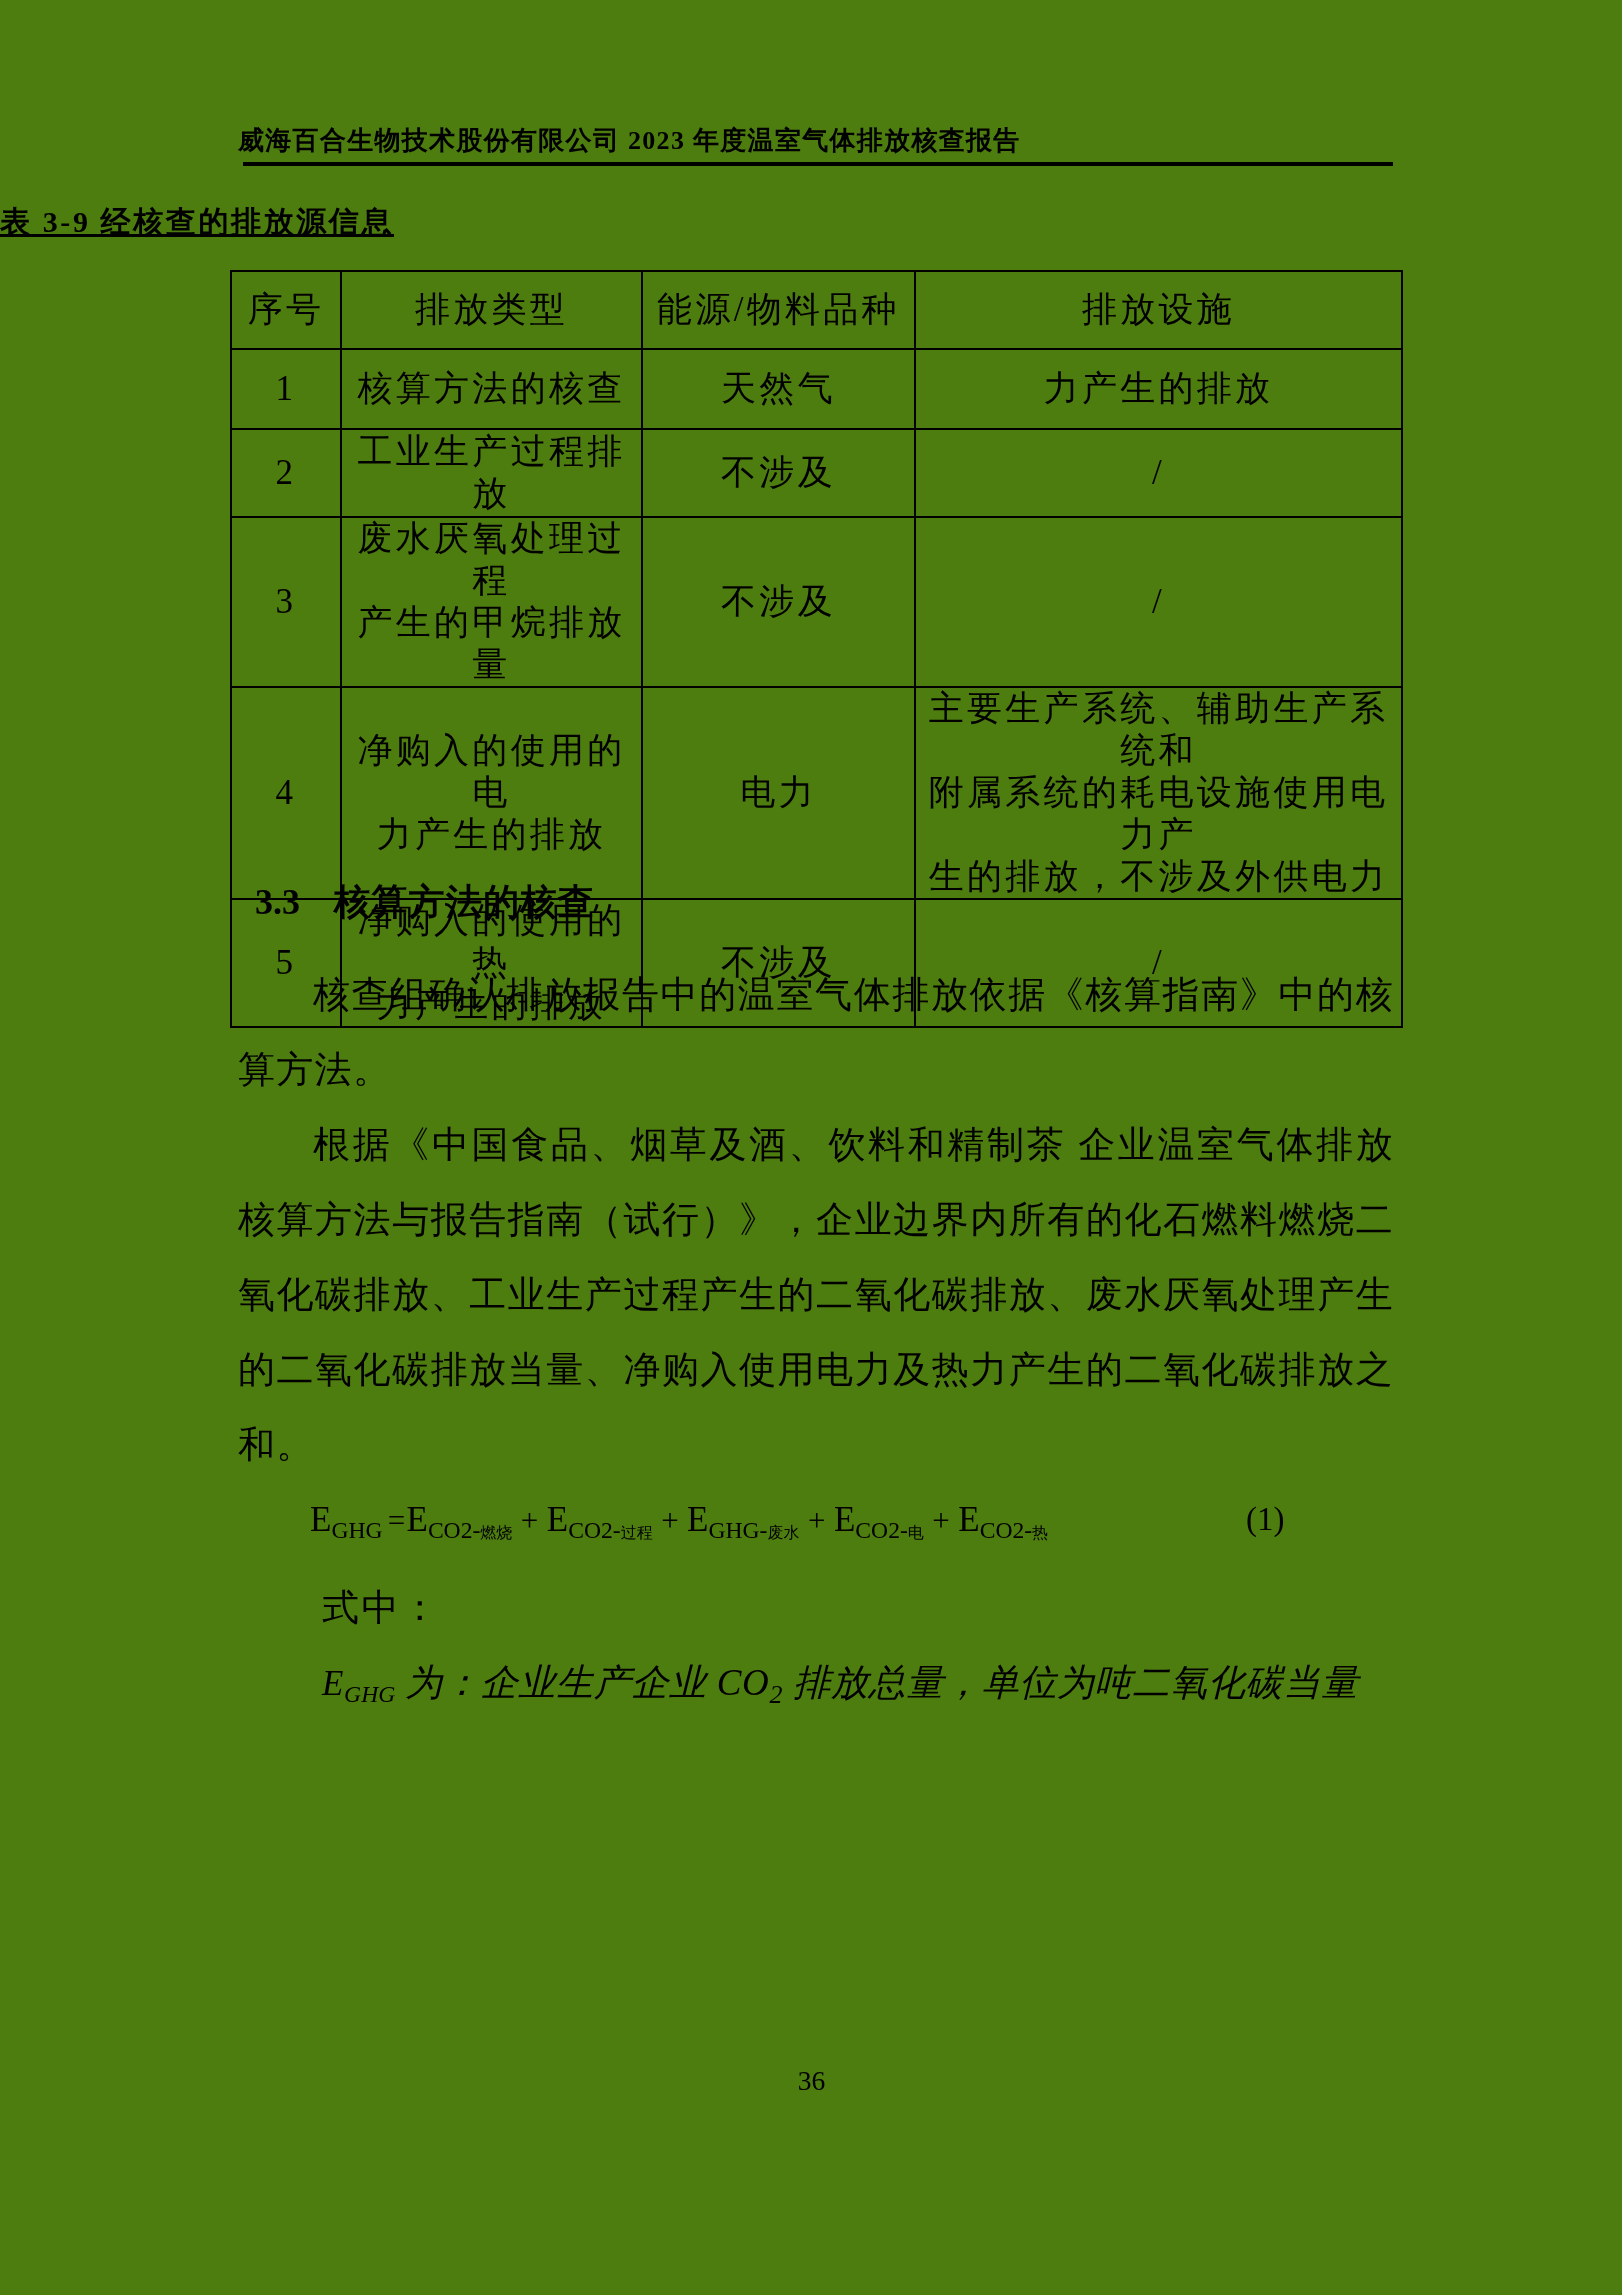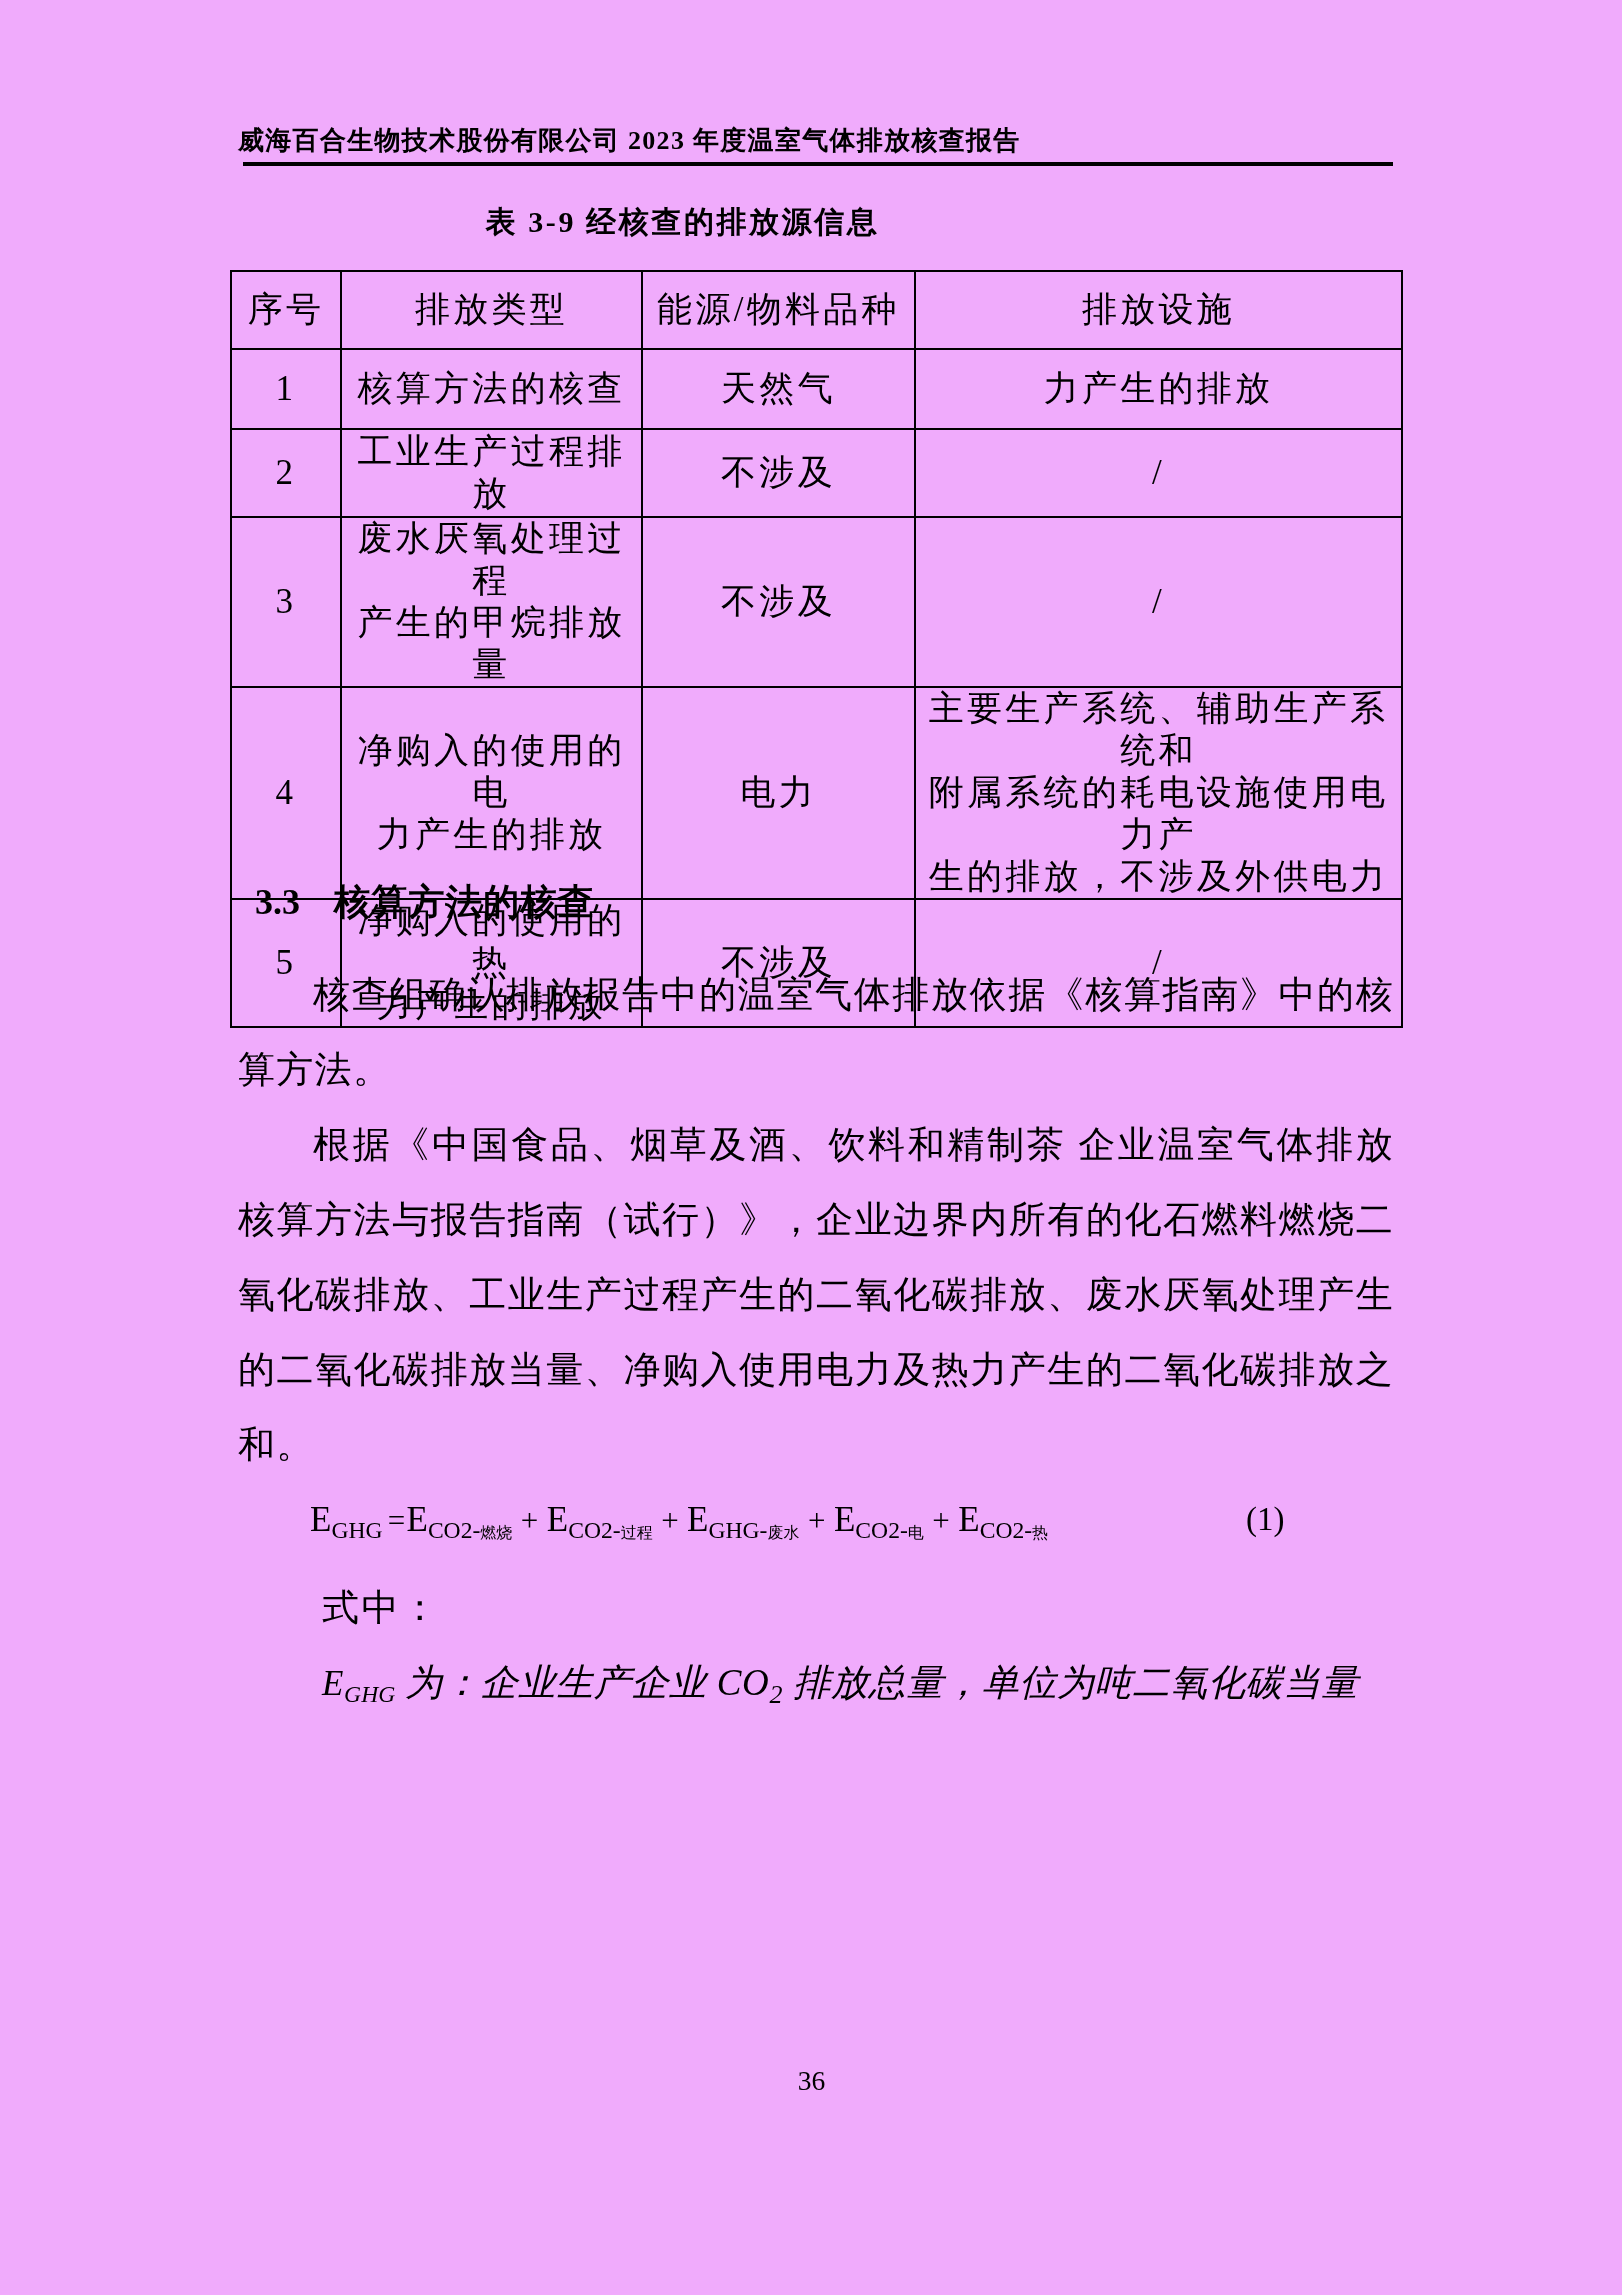--- a/index.html
+++ b/index.html
@@ -1,20 +1,20 @@
 <!DOCTYPE html>
 <html style="font-size:10.5px"><head>
 <meta charset="utf-8">
 <style>
   html, body { margin: 0; padding: 0; background: #ffffff; }
   .page {
     position: relative;
     width: 1623px;
     height: 2295px;
-    background: #f0abfc;
+    background: #4d7c0f;
     color: #000000;
     font-family: "Liberation Serif", "DejaVu Serif", serif;
     overflow: hidden;
   }
 
   
   .header-title {
     position: absolute;
     left: 238px;
     top: 123px;
@@ -31,24 +31,24 @@
     height: 3.9px;
     background: #000000;
   }
 
   
   .table-title {
     position: absolute;
     left: 0;
     top: 202px;
     width: 1365px;
-    text-align: center;
     font-size: 30px;
     font-weight: 700;
     letter-spacing: 2.6px;
+    text-decoration: underline;
   }
 
   
   table.src-table {
     position: absolute;
     left: 230px;
     top: 270px;
     width: 1163px;
     border-collapse: collapse;
     table-layout: fixed;

